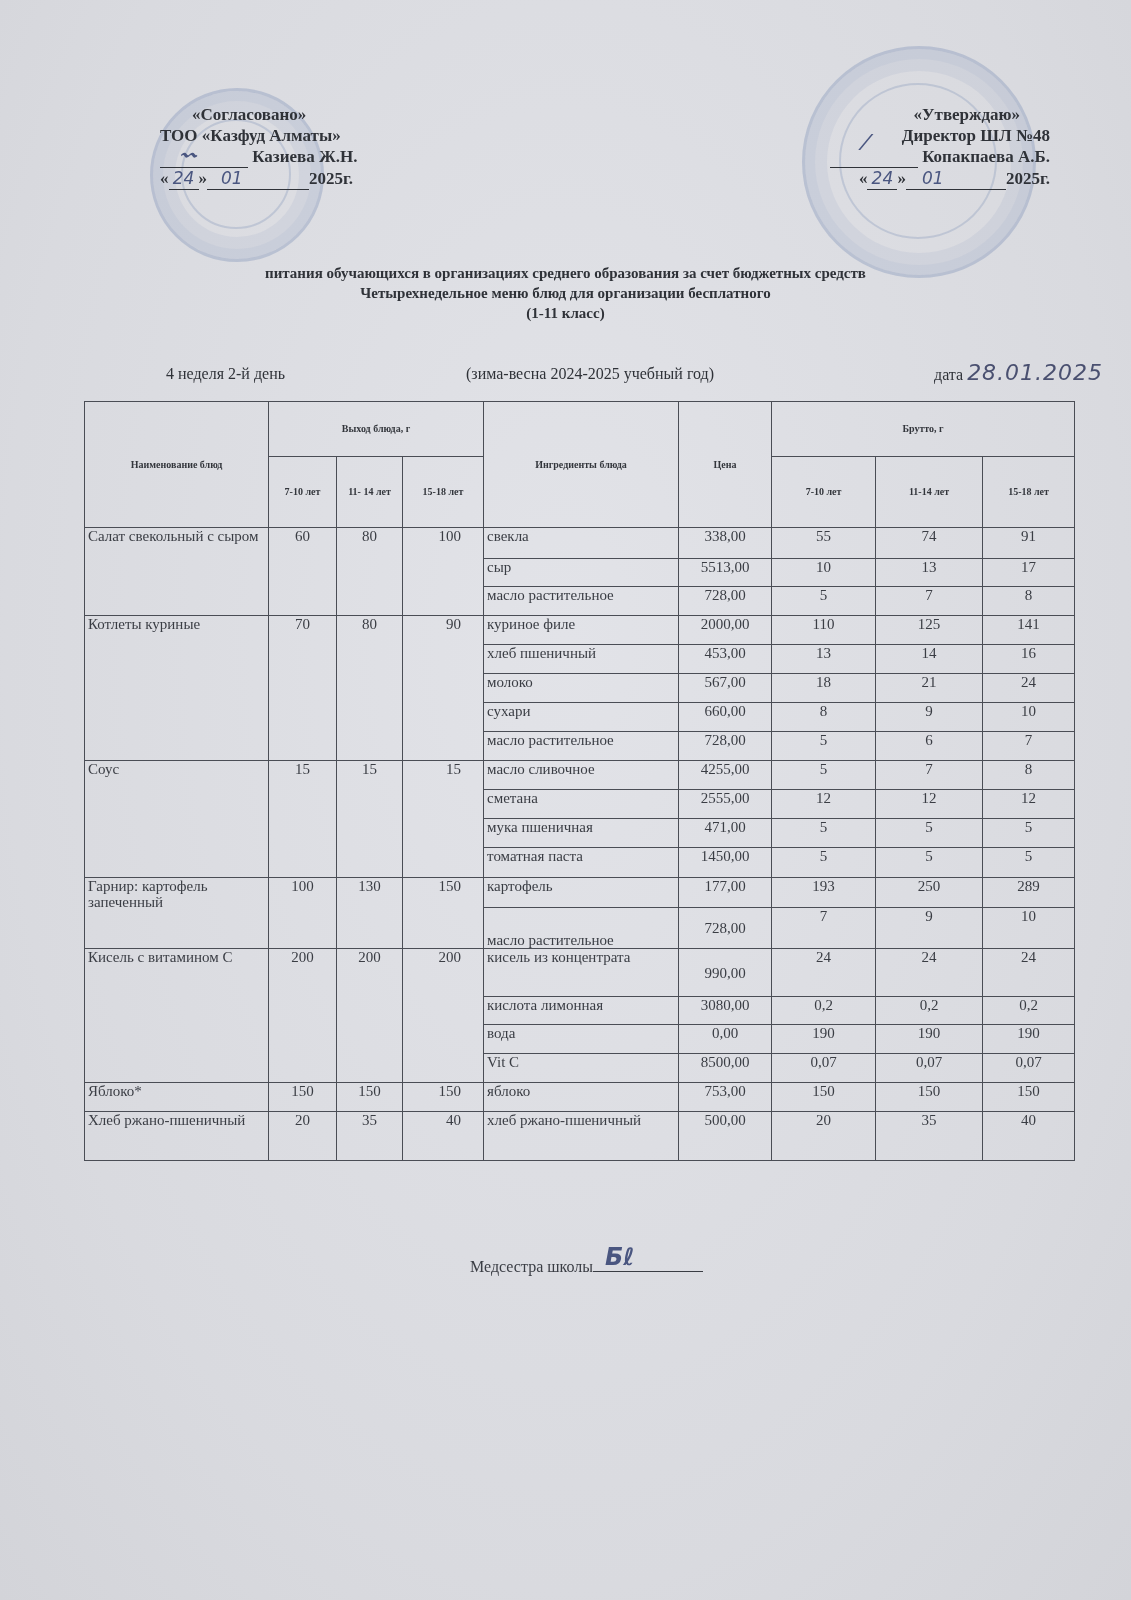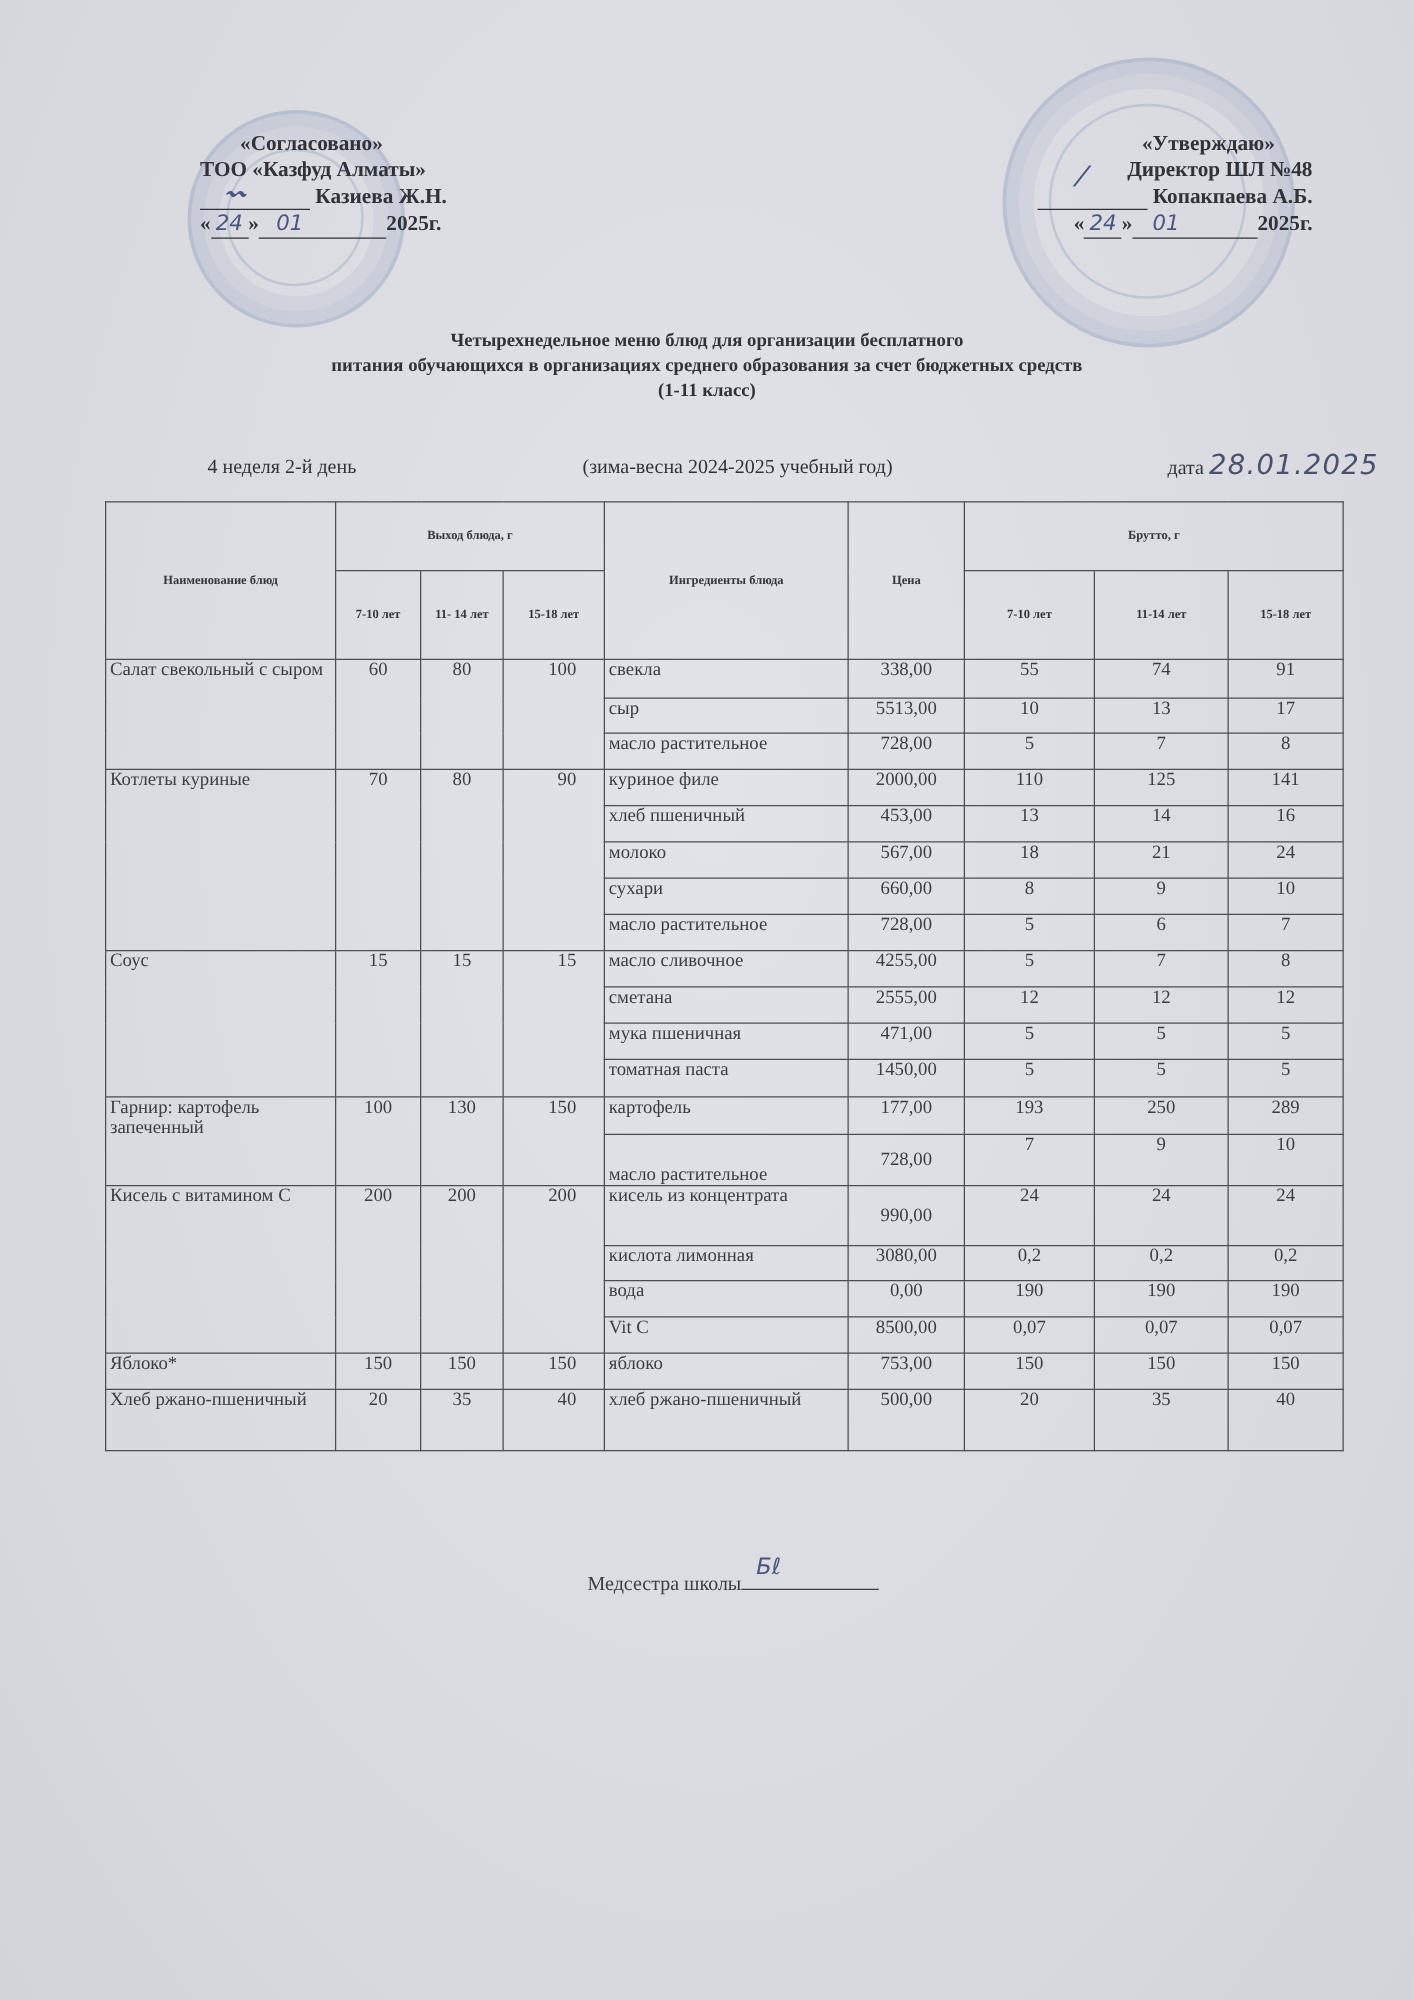--- a/index.html
+++ b/index.html
@@ -73,22 +73,22 @@
   <div class="line">
     <span class="uline" style="width:88px; position:relative;">
       <span class="hand" style="position:absolute; left:34px; top:-14px; font-size:22px;">⁄</span>&nbsp;
     </span>
     <span>Копакпаева А.Б.</span>
   </div>
   <div class="line">«<span class="uline hand" style="width:30px; text-align:center;">24</span>»<span class="uline hand" style="width:100px; text-align:left; padding-left:16px; box-sizing:border-box;">01</span><span>2025г.</span></div>
 </div>
 
 <div class="title" style="top:263px;">
+  <div>питания обучающихся в организациях среднего образования за счет бюджетных средств</div>
   <div>Четырехнедельное меню блюд для организации бесплатного</div>
-  <div>питания обучающихся в организациях среднего образования за счет бюджетных средств</div>
   <div>(1-11 класс)</div>
 </div>
 
 <div class="meta" style="left:166px; top:365px;">4 неделя 2-й день</div>
 <div class="meta" style="left:466px; top:365px;">(зима-весна 2024-2025 учебный год)</div>
 <div class="meta" style="left:934px; top:360px;">
   <span>дата</span>
   <span class="date-hand">28.01.2025</span>
 </div>
 
@@ -287,14 +287,14 @@
         <td class="ing">хлеб ржано-пшеничный</td>
         <td class="price" style="vertical-align: top;">500,00</td>
         <td class="num">20</td>
         <td class="num">35</td>
         <td class="num">40</td>
       </tr>
     </tbody>
 </table>
 
 <div class="footer">
-  <span>Медсестра школы</span><span class="sigline"><span class="hand" style="position:absolute; left:12px; top:-14px; font-size:18px;">Бℓ</span></span>
+  <span>Медсестра школы</span><span class="sigline"><span class="hand" style="position:absolute; left:12px; top:-14px; font-size:24px;font-weight:bold;">Бℓ</span></span>
 </div>
 
 </body></html>

